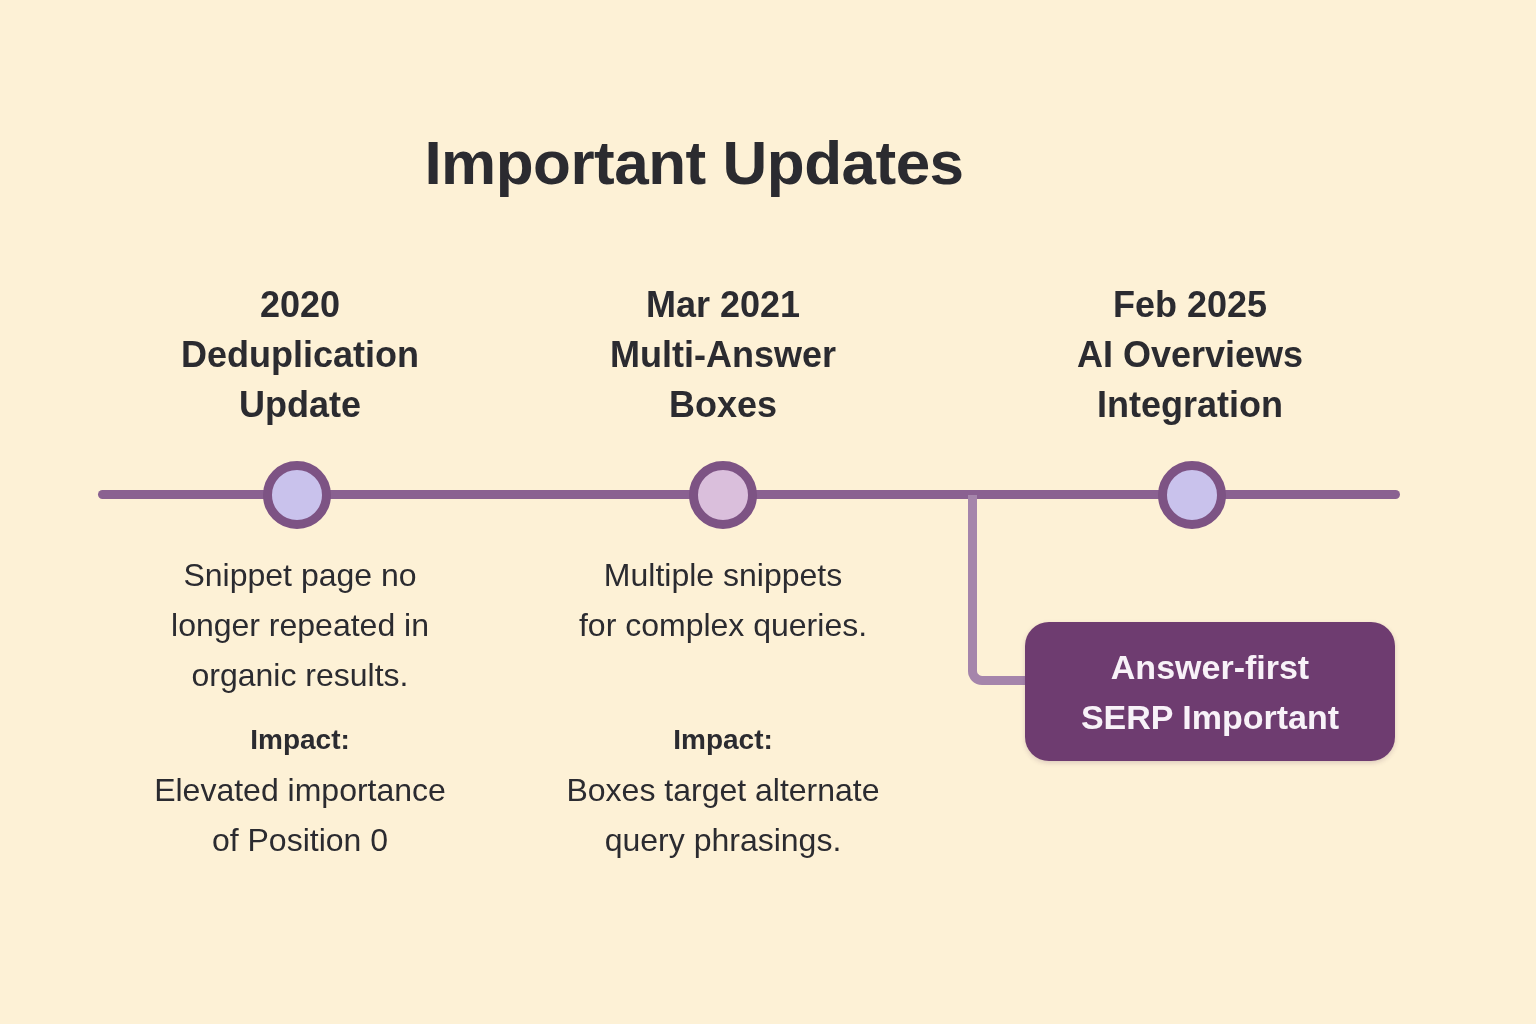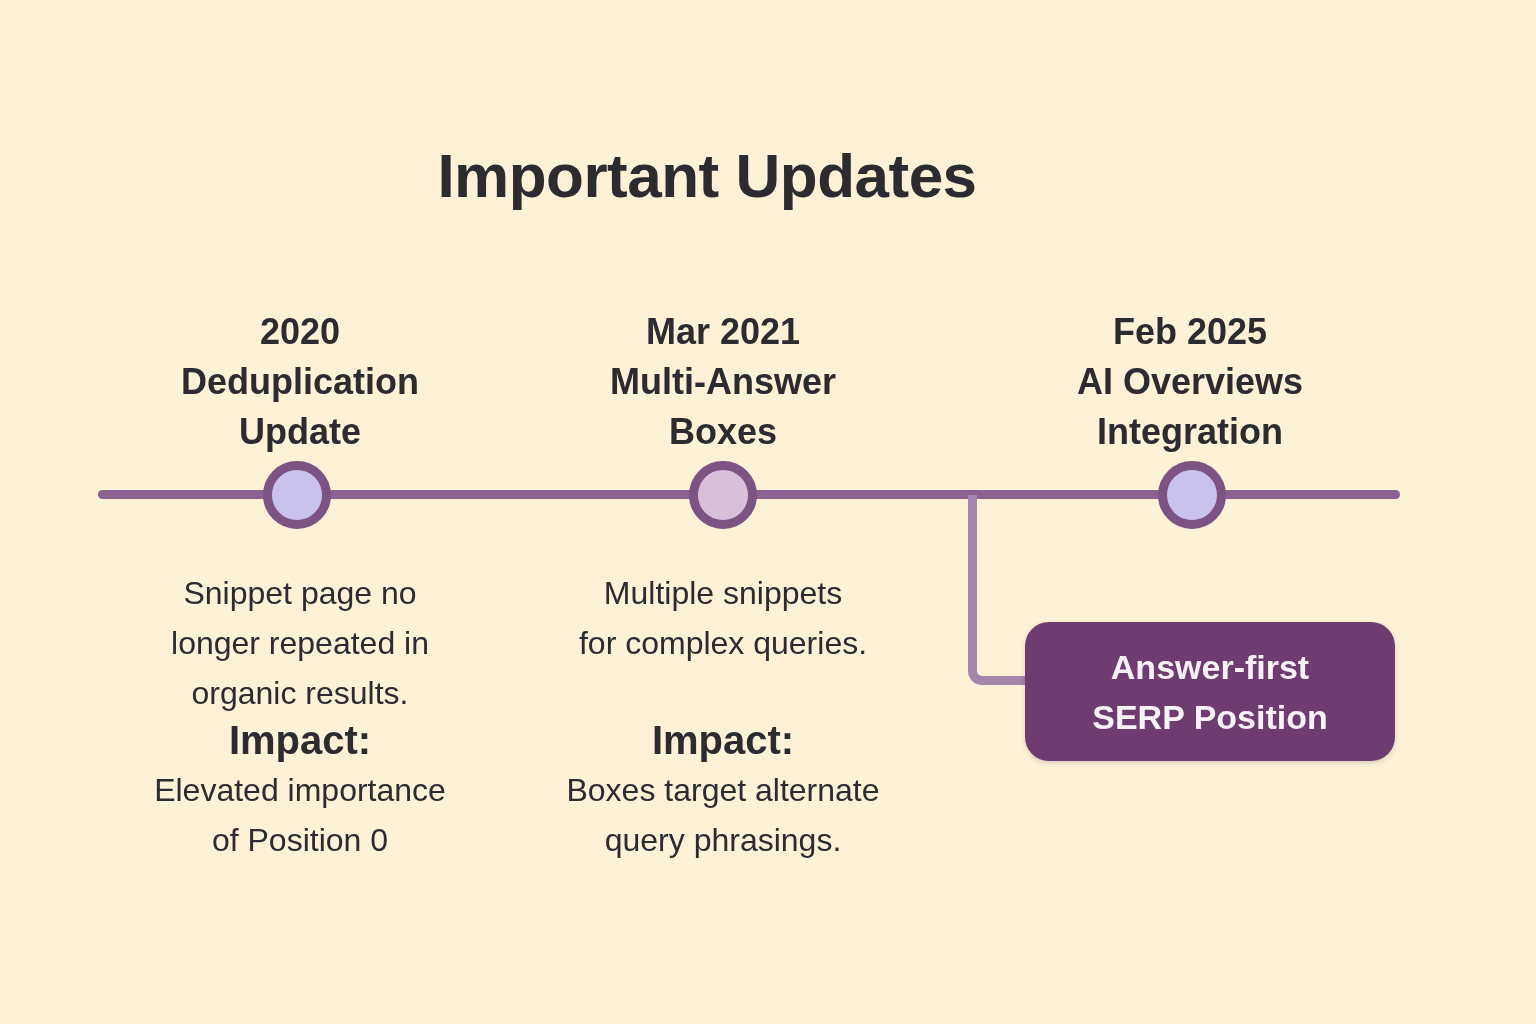--- a/index.html
+++ b/index.html
@@ -12,58 +12,57 @@
     width: 1536px;
     height: 1024px;
     background: var(--background, #fdf1d6);
     overflow: hidden;
     color: var(--text, #2b2b30);
   }
   .title {
     position: absolute;
     left: 0; top: 123px;
     width: 1388px;
-    margin: 13px;
+    margin: 0;
     text-align: center;
     font-size: 62px;
     line-height: 80px;
     font-weight: 700;
     letter-spacing: -0.5px;
     color: var(--text, #2b2b30);
   }
   .col { position: absolute; width: 430px; text-align: center; }
   .col-1 { left: 85px; }
   .col-2 { left: 508px; }
   .col-3 { left: 975px; }
   .milestone-heading {
     position: absolute;
     top: 280px;
     width: 430px;
     font-size: 36px;
     line-height: 50px;
     font-weight: 600;
     white-space: pre-line;
     text-align: center;
-    margin-top: 27px;
   }
   .description {
     position: absolute;
-    top: 568px;
+    top: 550px;
     width: 430px;
     font-size: 32px;
     line-height: 50px;
     font-weight: 500;
     white-space: pre-line;
     text-align: center;
   }
   .impact-label {
     position: absolute;
     top: 715px;
     width: 430px;
-    font-size: 40px;
+    font-size: 28px;
     line-height: 50px;
     font-weight: 600;
     text-align: center;
   }
   .impact-text {
     position: absolute;
     top: 765px;
     width: 430px;
     font-size: 32px;
     line-height: 50px;
@@ -156,16 +155,16 @@
   <div class="timeline-line"></div>
 
   <div class="dot dot-1" style="--dot-fill: #c9c2ec;"></div>
   <div class="dot dot-2" style="--dot-fill: #dabfdc;"></div>
   <div class="dot dot-3" style="--dot-fill: #c9c2ec;"></div>
 
   <div class="connector"></div>
 
   <div class="callout">
     <div class="callout-text">Answer-first
-SERP Position</div>
+SERP Important</div>
   </div>
 
 </div>
 
 </body></html>

